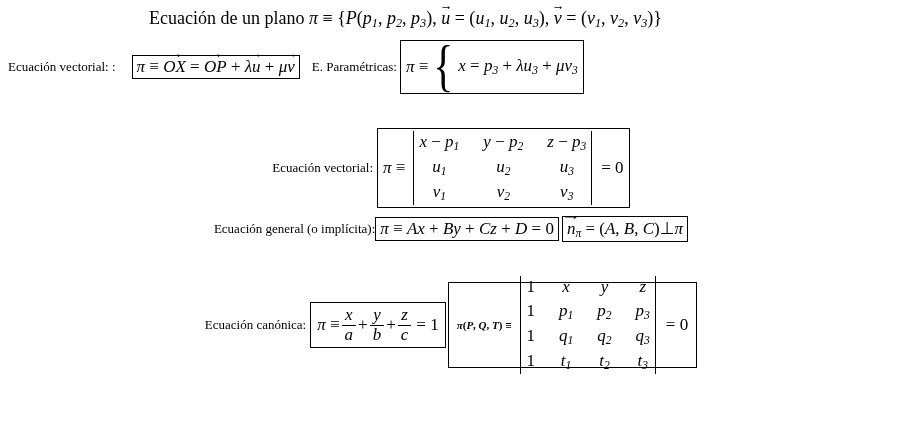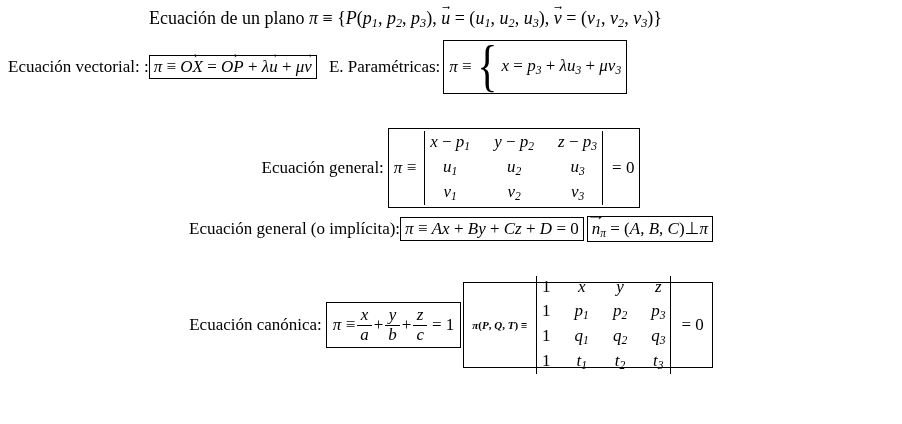--- a/index.html
+++ b/index.html
@@ -20,21 +20,21 @@
     height: 424px;
   }
   .math { font-family: "Liberation Serif", serif; }
   .it { font-style: italic; }
   .sub {
     font-size: 0.68em;
     vertical-align: -0.28em;
     font-style: italic;
   }
   .lbl {
-    font-size: 17px;
+    font-size: 13px;
     white-space: nowrap;
     text-align: center;
   }
   .boxed {
     border: 1px solid #000;
     padding: 1px 4px;
     display: inline-flex;
     align-items: center;
   }
 
@@ -210,41 +210,41 @@
   <div id="line1">
     <span class="math">
       <span>Ecuación de un plano </span><span class="it">π</span> ≡ {<span class="it">P</span>(<span class="it">p</span><span class="sub">1</span>, <span class="it">p</span><span class="sub">2</span>, <span class="it">p</span><span class="sub">3</span>), <span class="vec">u</span> = (<span class="it">u</span><span class="sub">1</span>, <span class="it">u</span><span class="sub">2</span>, <span class="it">u</span><span class="sub">3</span>), <span class="vec">v</span> = (<span class="it">v</span><span class="sub">1</span>, <span class="it">v</span><span class="sub">2</span>, <span class="it">v</span><span class="sub">3</span>)}
     </span>
   </div>
 
   <div id="line2">
 
     <span class="lbl">Ecuación vectorial: :</span>
 
-    <span class="boxed" style="margin-left:0;">
+    <span class="boxed" style="margin-left:16px;">
       <span class="math" style="font-size:17px;">
         <span class="it">π</span> ≡ <span class="ovl">OX</span> = <span class="ovl">OP</span> + <span class="it">λ</span><span class="vec">u</span> + <span class="it">μ</span><span class="vec">v</span>
       </span>
     </span>
 
     <span class="lbl seg2">E. Paramétricas:</span>
 
     <span class="boxed" style="margin-left:3px;padding:2px 5px;">
       <span class="math" style="font-size:17px;margin-right:2px;"><span class="it">π</span> ≡</span>
       <span class="brace-group">
         <span class="brace">{</span>
         <span class="stack">
           <div><span class="it">x</span> = <span class="it">p</span><span class="sub">3</span> + <span class="it">λu</span><span class="sub">3</span> + <span class="it">μv</span><span class="sub">3</span></div>
         </span>
       </span>
     </span>
   </div>
 
   <div id="line3">
-    <span class="lbl">Ecuación general:</span>
+    <span class="lbl">Ecuación vectorial:</span>
 
     <span class="boxed" style="padding:2px 5px;">
       <span class="math" style="font-size:17px;margin-right:3px;"><span class="it">π</span> ≡</span>
       <span class="det">
         <span class="bar"></span>
         <span class="mat mat3">
           <span><span class="it">x</span> − <span class="it">p</span><span class="sub">1</span></span>
           <span><span class="it">y</span> − <span class="it">p</span><span class="sub">2</span></span>
           <span><span class="it">z</span> − <span class="it">p</span><span class="sub">3</span></span>
           <span><span class="it">u</span><span class="sub">1</span></span>

